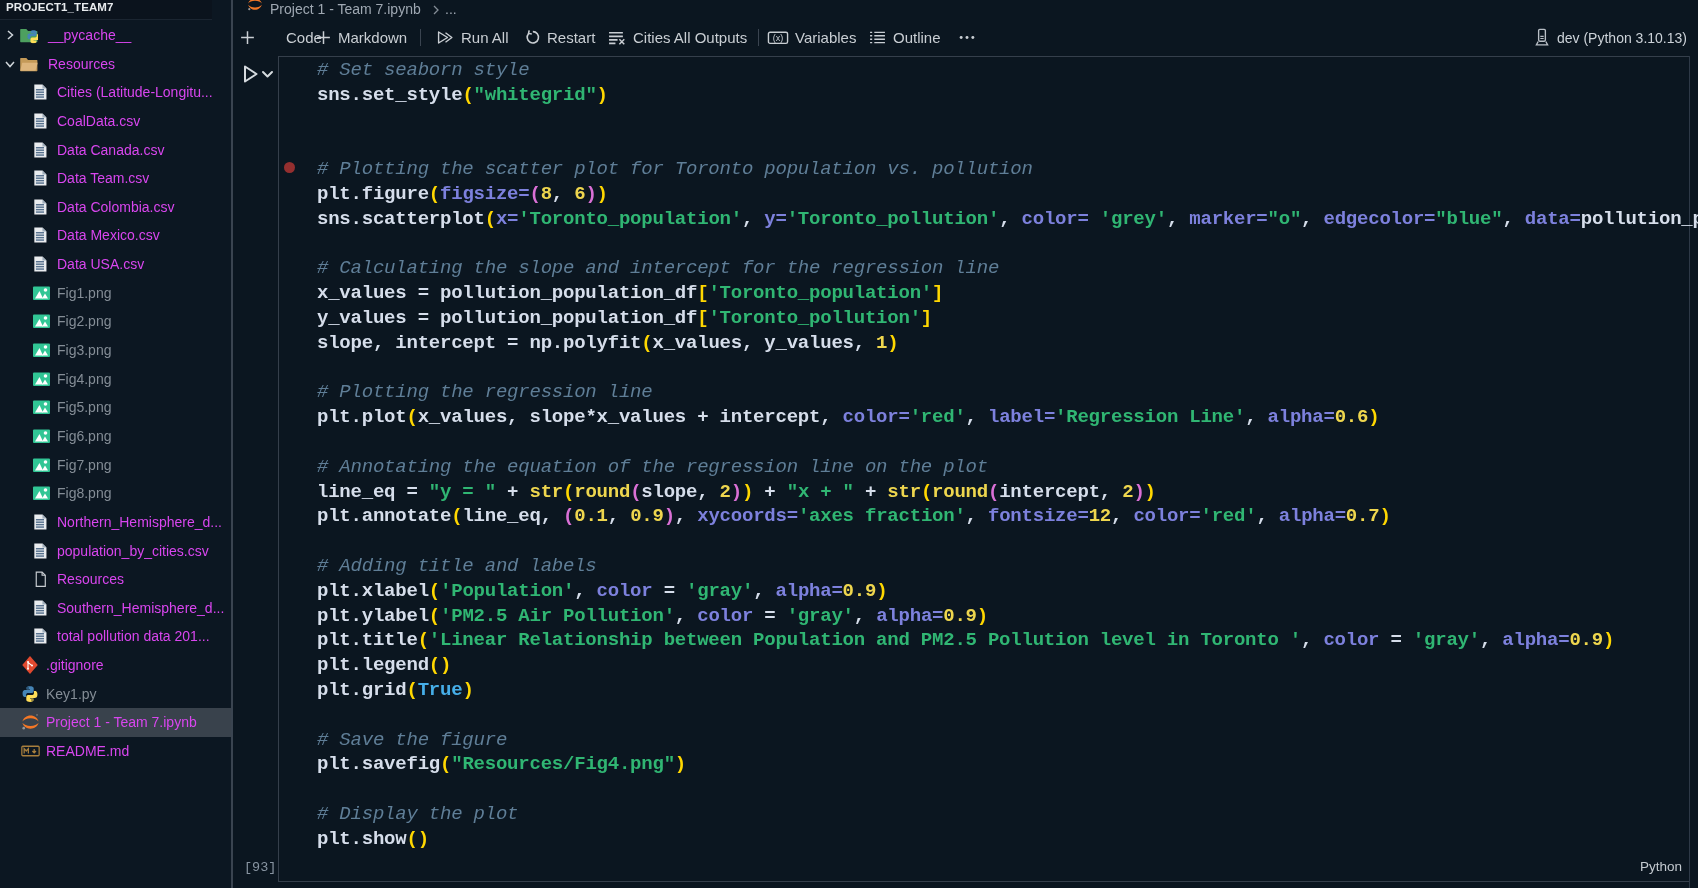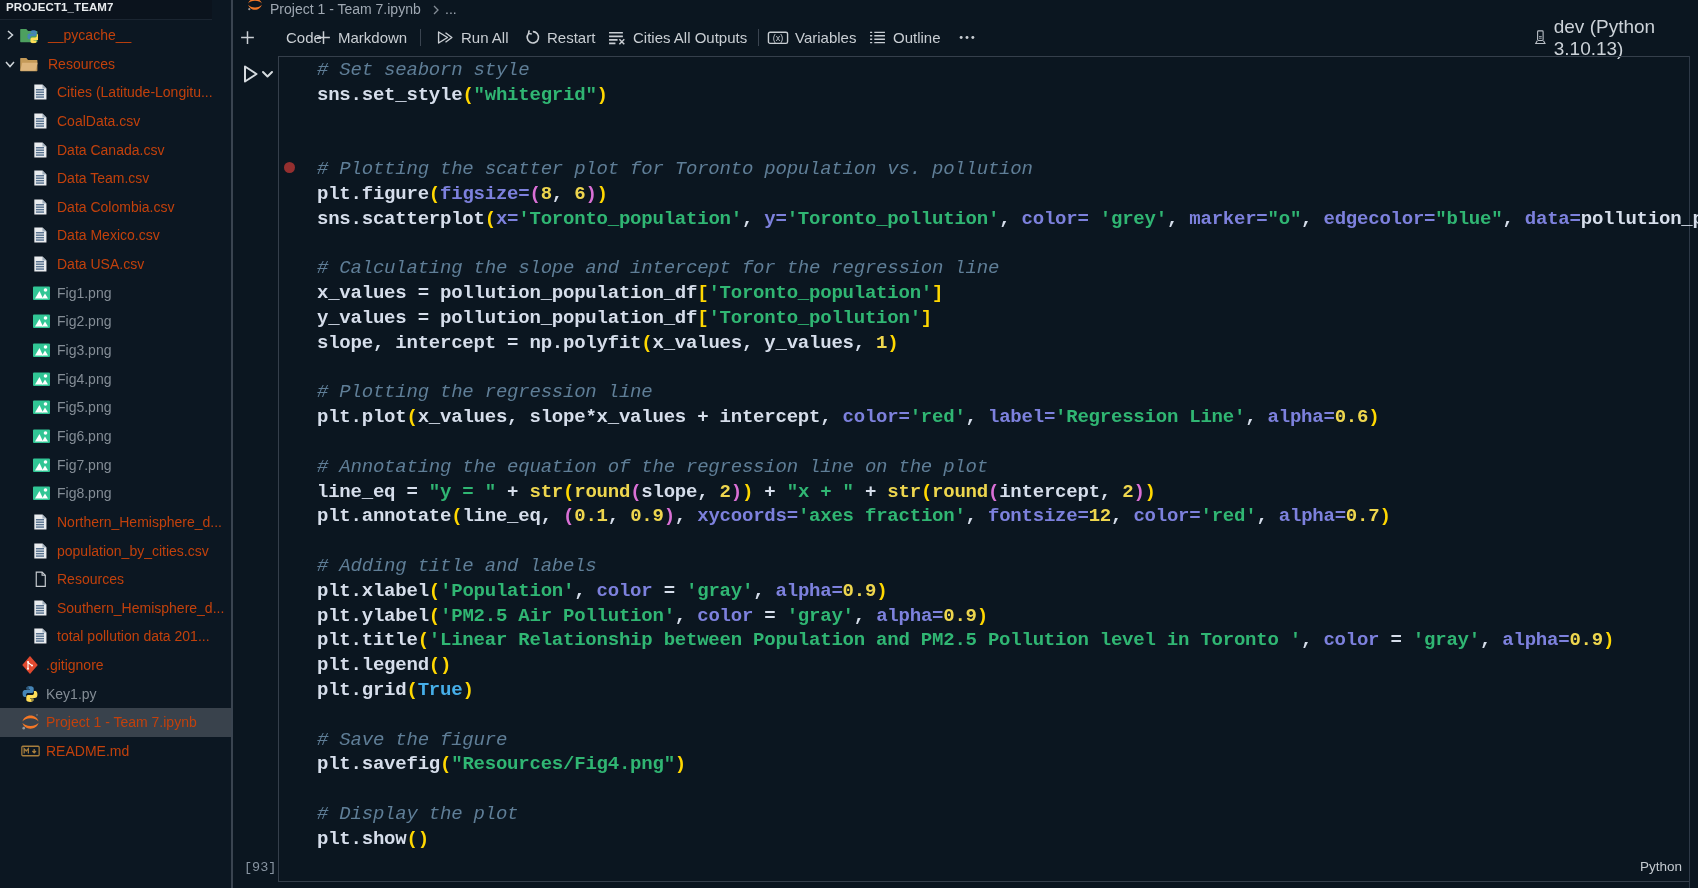--- a/index.html
+++ b/index.html
@@ -3,21 +3,21 @@
 <meta charset="utf-8">
 <style>
 html,body{margin:0;padding:0;}
 body{width:1698px;height:888px;overflow:hidden;background:#0b1620;font-family:"Liberation Sans",sans-serif;position:relative;}
 .abs{position:absolute;}
 
 #sidebar{left:0;top:0;width:231px;height:888px;background:#0c1722;overflow:hidden;}
 #sbheader{left:0;top:0;width:212px;height:19px;background:#0b131d;border-bottom:1px solid #1b2531;}
 #sbheader span{position:absolute;left:6px;top:1px;font-size:11.5px;font-weight:bold;color:#e8ebee;letter-spacing:0.1px;}
 .row{position:absolute;left:0;width:231px;height:29px;}
-.row .lbl{position:absolute;top:50%;transform:translateY(-50%);font-size:14px;color:#c2410c;white-space:nowrap;}
+.row .lbl{position:absolute;top:50%;transform:translateY(-50%);font-size:14px;color:#d946ef;white-space:nowrap;}
 .row .dim{color:#848d96;}
 .row svg,.row .icon{position:absolute;top:50%;transform:translateY(-50%);}
 .chev{left:4px;}
 #seldiv{left:0;width:231px;height:29px;background:#39424c;}
 #divider{left:231px;top:0;width:2px;height:888px;background:#3a4450;}
 
 #bcrumb{left:233px;top:0;width:1465px;height:20px;background:#0b1620;}
 #toolbar{left:233px;top:20px;width:1465px;height:35px;background:#0b1620;}
 .tb{position:absolute;top:0;height:35px;display:flex;align-items:center;color:#c9ced3;font-size:15px;}
 .tb svg{margin-right:6px;}
@@ -435,21 +435,21 @@
           <circle cx="13.5" cy="8" r="1.4"></circle>
         </g>
       </svg>
     </div>
     <div class="tb" style="left:1300px;">
       <svg width="18" height="19" viewBox="0 0 16 16">
         <rect x="5" y="0.8" width="6" height="10.5" rx="1" fill="none" stroke="#b9bfc6" stroke-width="1.2"></rect>
         <path d="M6.5 7h3M6.5 8.8h3" stroke="#b9bfc6" stroke-width="0.9"></path>
         <path d="M4.6 11.5 L3 14.6h10l-1.6-3.1" fill="none" stroke="#b9bfc6" stroke-width="1.2"></path>
       </svg>
-      <span style="font-size:19px;color:#ccd2d8;">dev (Python 3.10.13)</span>
+      <span style="font-size:14px;color:#ccd2d8;">dev (Python 3.10.13)</span>
     </div>
   </div>
 
 <div class="abs cellborder" style="left:278px;top:56px;width:1px;height:825px;"></div>
 <div class="abs cellborder" style="left:278px;top:56px;width:1412px;height:1px;"></div>
 <div class="abs cellborder" style="left:278px;top:881px;width:1412px;height:1px;"></div>
 <div class="abs" style="left:1689px;top:56px;width:1px;height:832px;background:#2e3947;"></div>
 
 <svg class="abs" style="left:242px;top:64px;" width="32" height="20" viewBox="0 0 32 20">
   <path d="M3 2.5 L14.5 10 L3 17.5 Z" fill="none" stroke="#d5dade" stroke-width="2" stroke-linejoin="round"></path>

